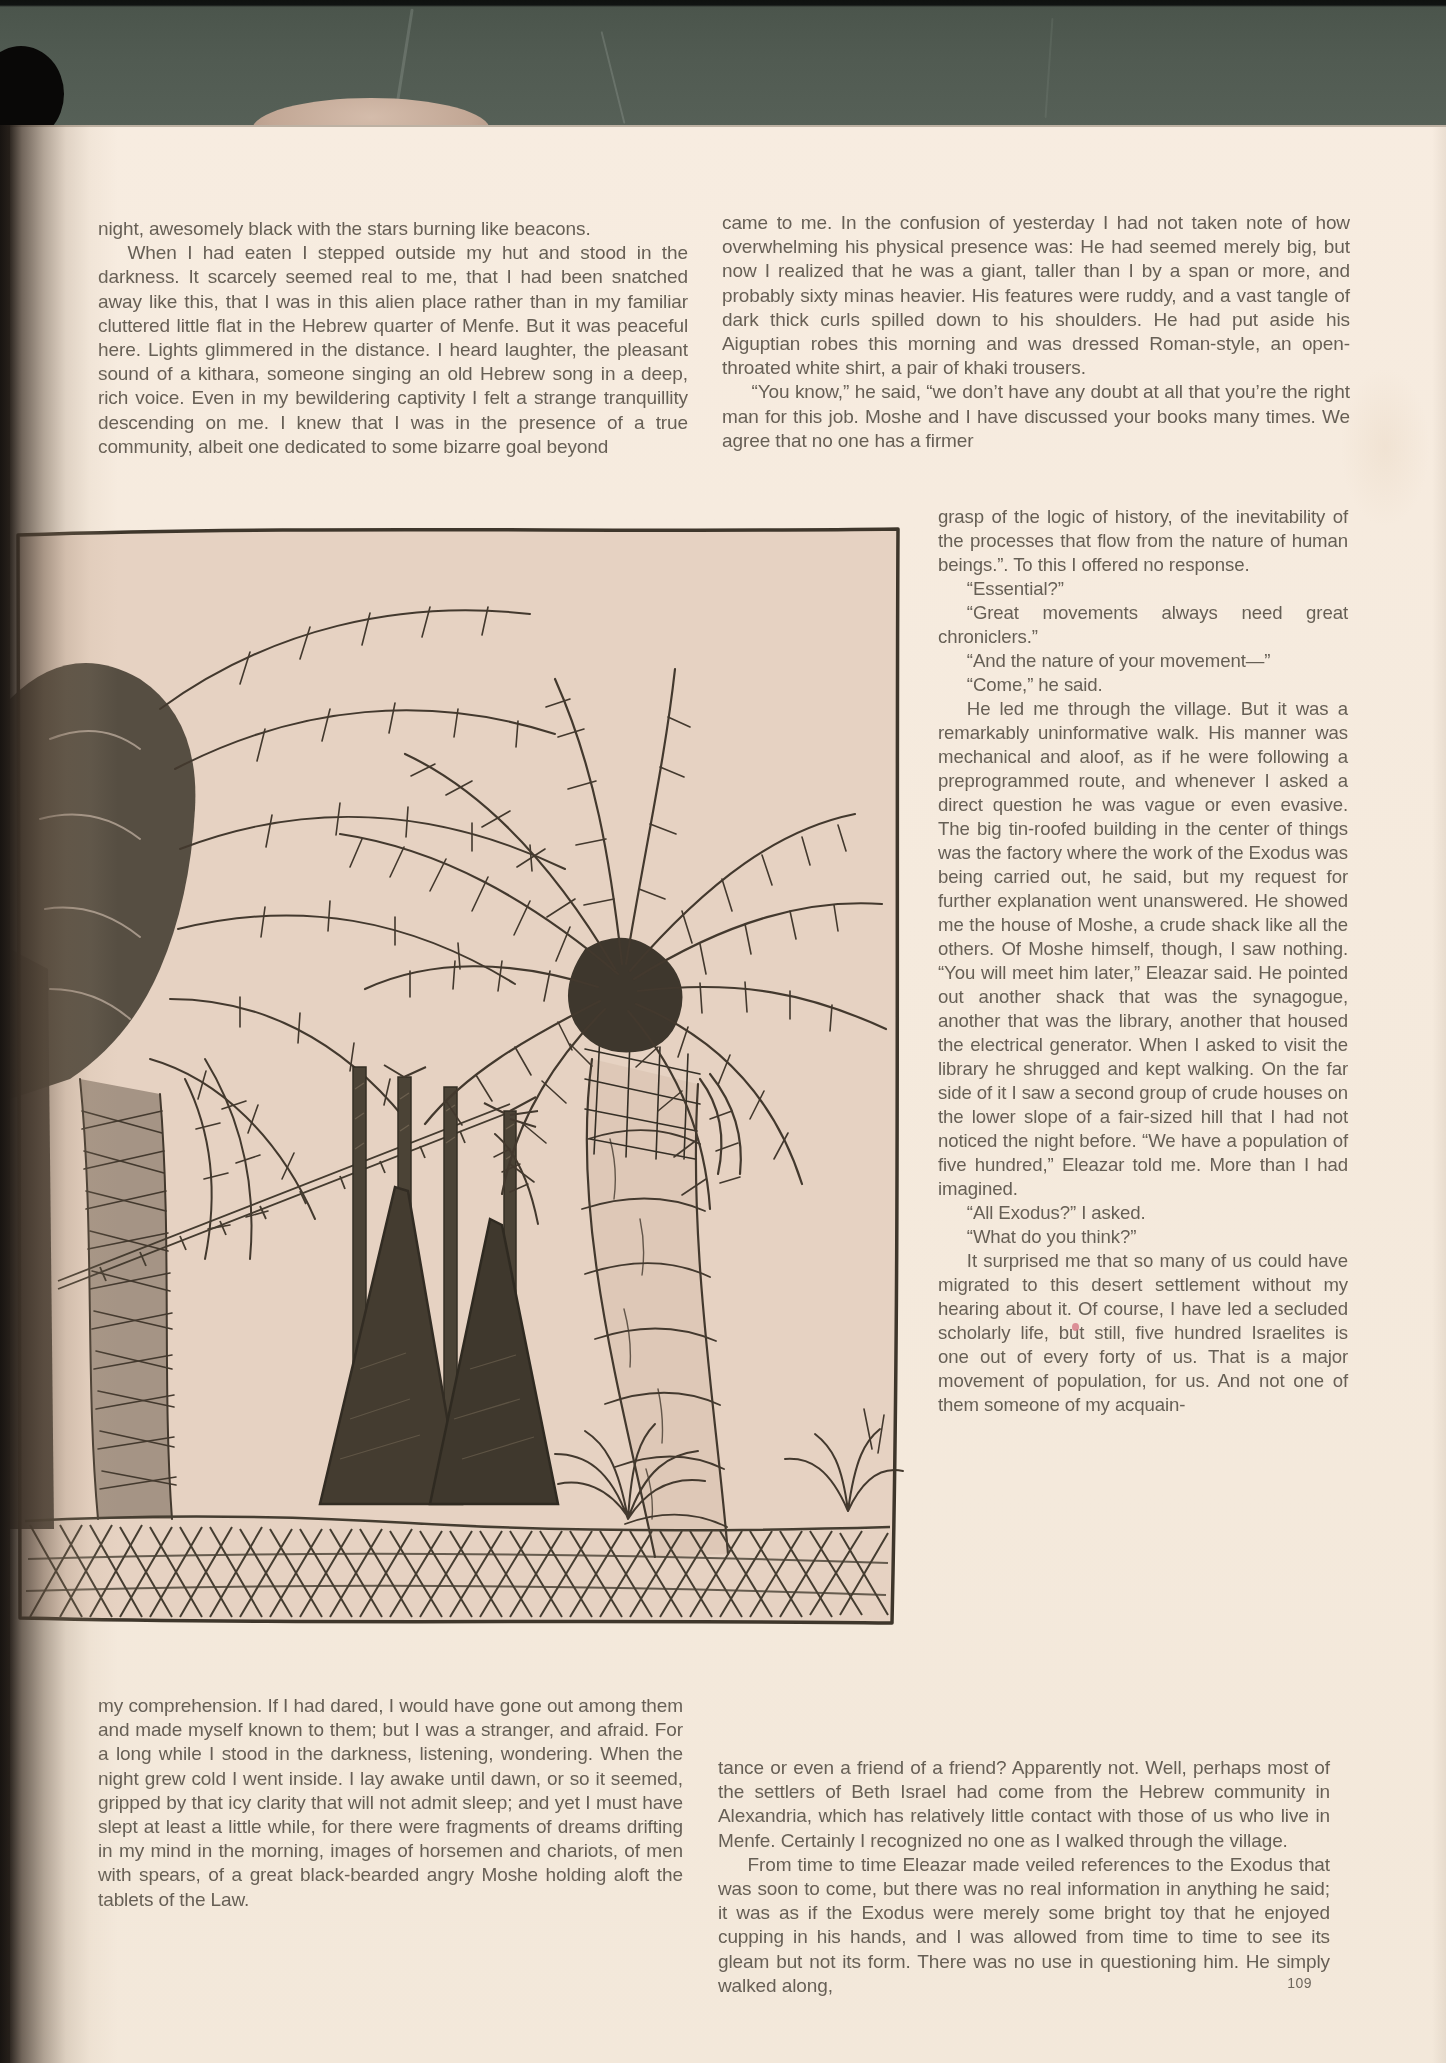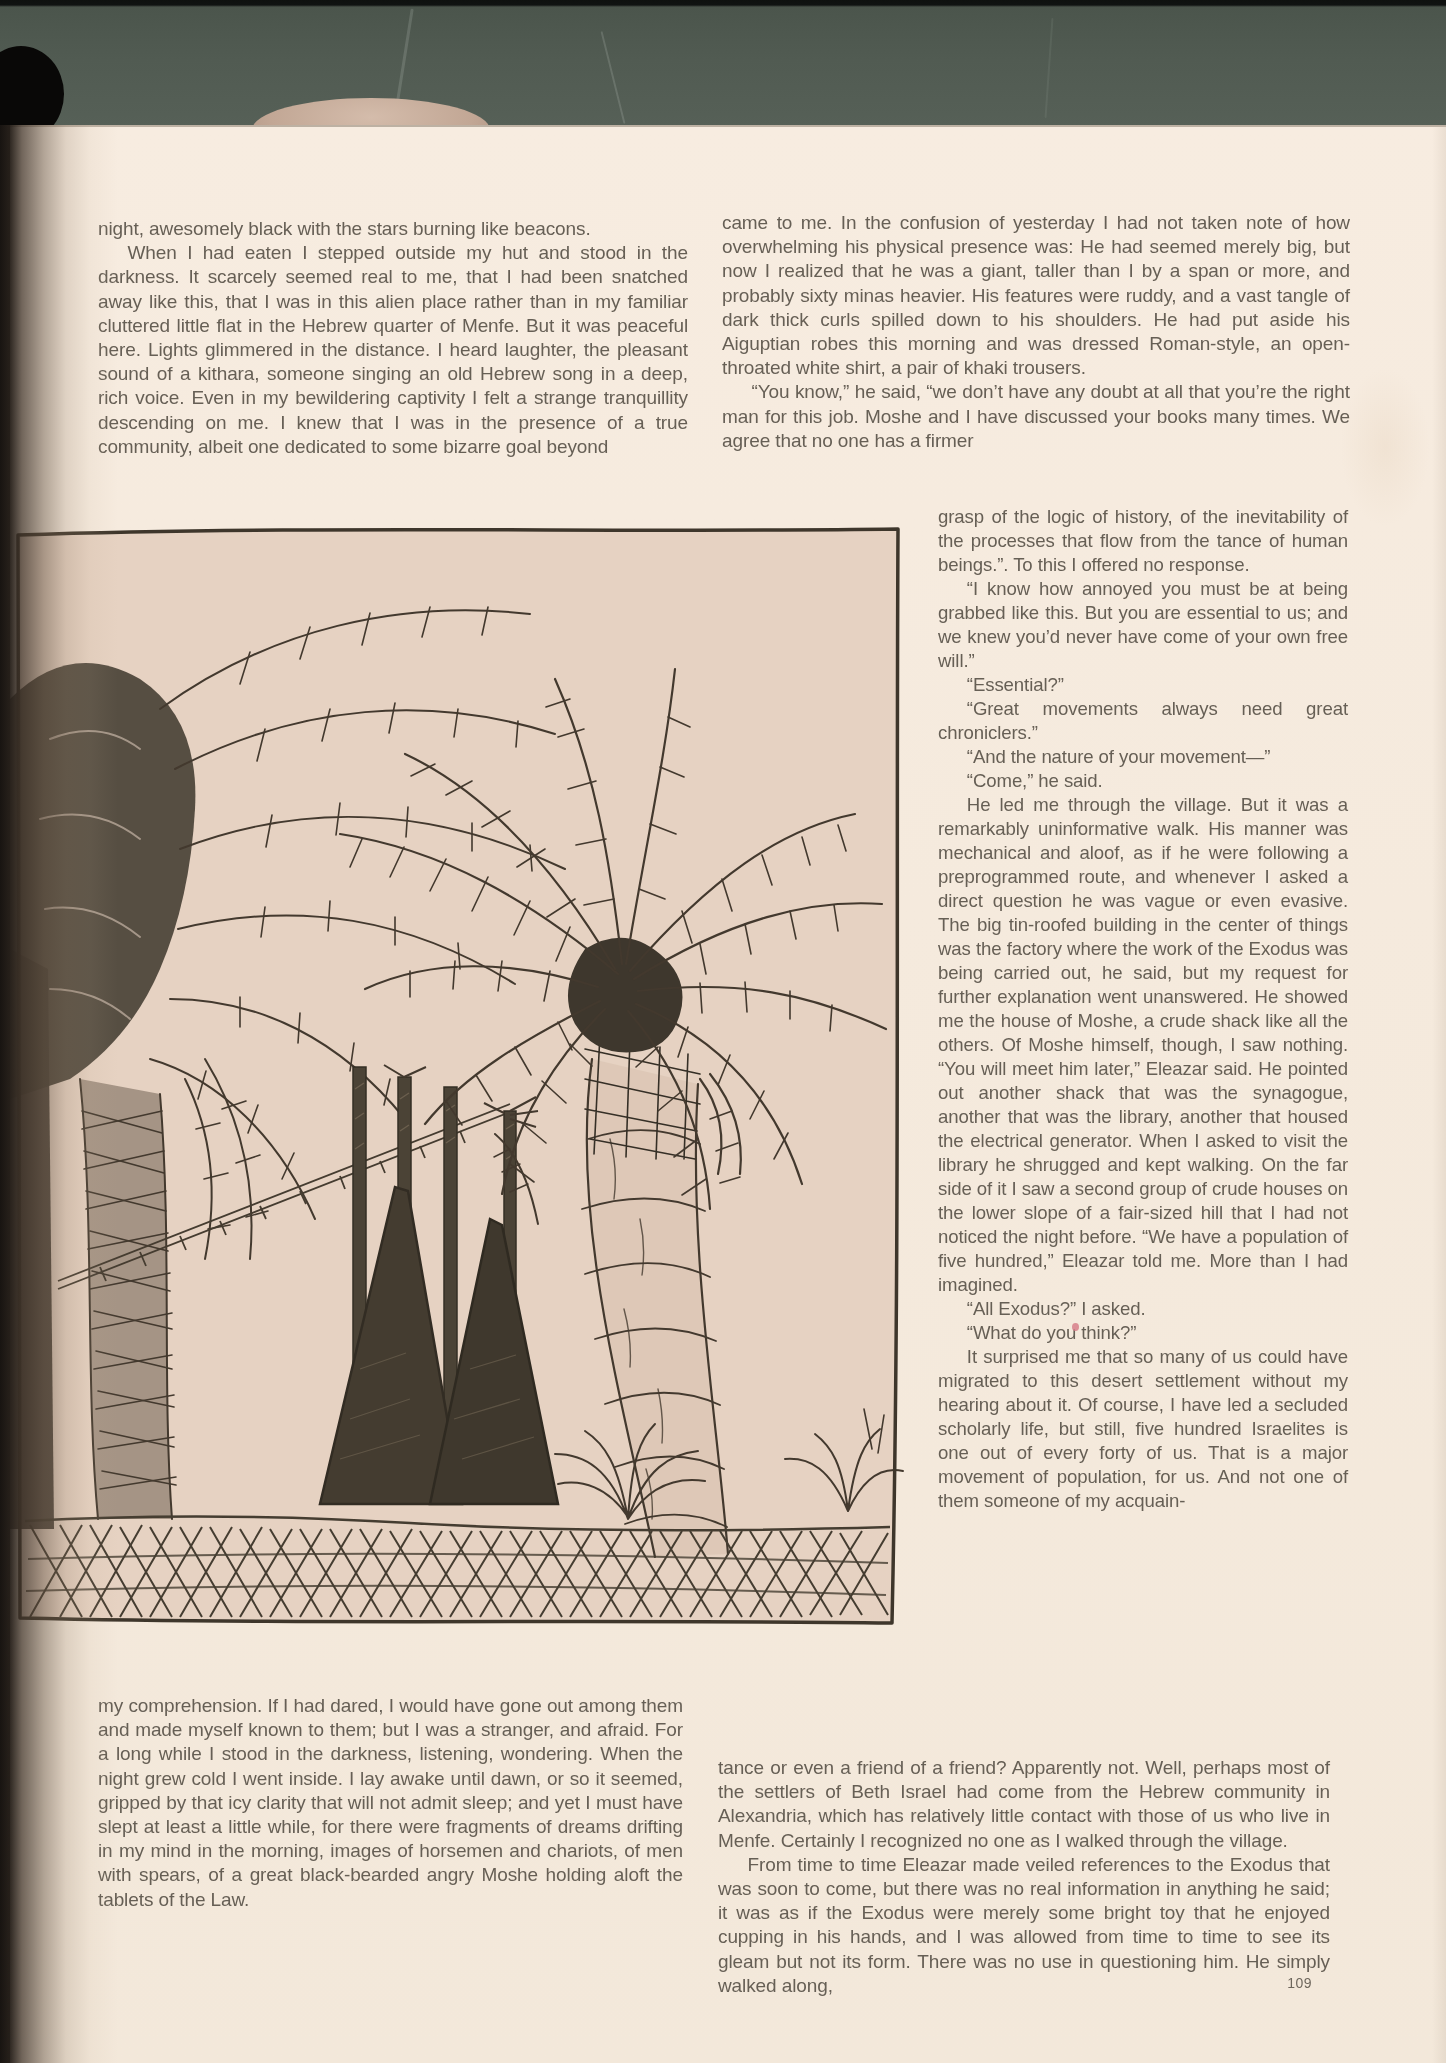--- a/index.html
+++ b/index.html
@@ -81,22 +81,21 @@
 
   <div class="col col-left-top">
       <p>night, awesomely black with the stars burning like beacons.</p>
       <p>When I had eaten I stepped outside my hut and stood in the darkness. It scarcely seemed real to me, that I had been snatched away like this, that I was in this alien place rather than in my familiar cluttered little flat in the Hebrew quarter of Menfe. But it was peaceful here. Lights glimmered in the distance. I heard laughter, the pleasant sound of a kithara, someone singing an old Hebrew song in a deep, rich voice. Even in my bewildering captivity I felt a strange tranquillity descending on me. I knew that I was in the presence of a true community, albeit one dedicated to some bizarre goal beyond</p>
     </div>
   <div class="col col-right-top">
       <p>came to me. In the confusion of yesterday I had not taken note of how overwhelming his physical presence was: He had seemed merely big, but now I realized that he was a giant, taller than I by a span or more, and probably sixty minas heavier. His features were ruddy, and a vast tangle of dark thick curls spilled down to his shoulders. He had put aside his Aiguptian robes this morning and was dressed Roman-style, an open-throated white shirt, a pair of khaki trousers.</p>
       <p>“You know,” he said, “we don’t have any doubt at all that you’re the right man for this job. Moshe and I have discussed your books many times. We agree that no one has a firmer</p>
     </div>
   <div class="col col-right-nar">
-      <p>grasp of the logic of history, of the inevitability of the processes that flow from the tance of human beings.”. To this I offered no response.</p>
-      <p>“I know how annoyed you must be at being grabbed like this. But you are essential to us; and we knew you’d never have come of your own free will.”</p>
+      <p>grasp of the logic of history, of the inevitability of the processes that flow from the nature of human beings.”. To this I offered no response.</p>
       <p>“Essential?”</p>
       <p>“Great movements always need great chroniclers.”</p>
       <p>“And the nature of your movement—”</p>
       <p>“Come,” he said.</p>
       <p>He led me through the village. But it was a remarkably uninformative walk. His manner was mechanical and aloof, as if he were following a preprogrammed route, and whenever I asked a direct question he was vague or even evasive. The big tin-roofed building in the center of things was the factory where the work of the Exodus was being carried out, he said, but my request for further explanation went unanswered. He showed me the house of Moshe, a crude shack like all the others. Of Moshe himself, though, I saw nothing. “You will meet him later,” Eleazar said. He pointed out another shack that was the synagogue, another that was the library, another that housed the electrical generator. When I asked to visit the library he shrugged and kept walking. On the far side of it I saw a second group of crude houses on the lower slope of a fair-sized hill that I had not noticed the night before. “We have a population of five hundred,” Eleazar told me. More than I had imagined.</p>
       <p>“All Exodus?” I asked.</p>
       <p>“What do you think?”</p>
       <p>It surprised me that so many of us could have migrated to this desert settlement without my hearing about it. Of course, I have led a secluded scholarly life, but still, five hundred Israelites is one out of every forty of us. That is a major movement of population, for us. And not one of them someone of my acquain-</p>
     </div>
   <div class="col col-left-bot">

